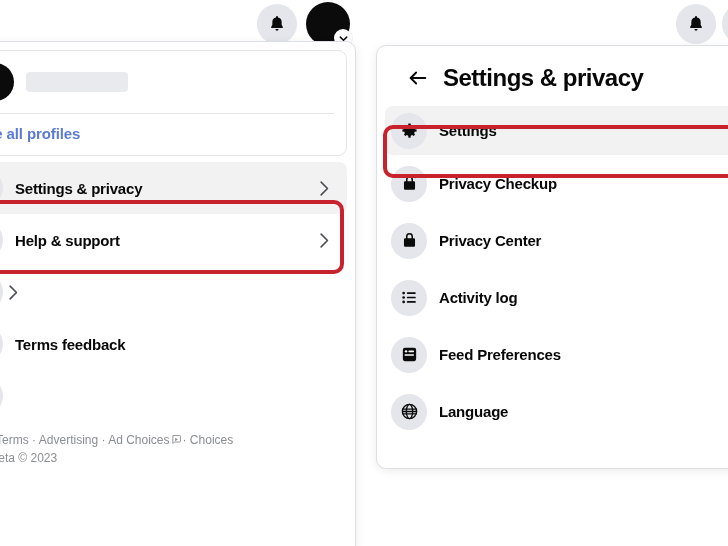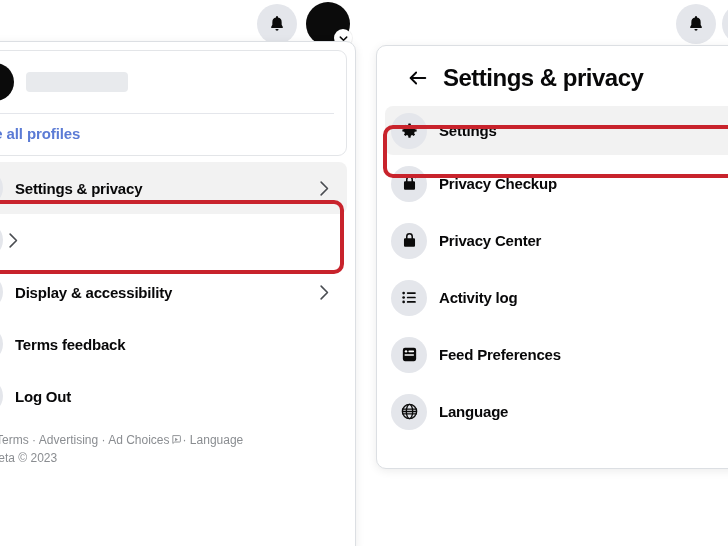--- a/index.html
+++ b/index.html
@@ -253,62 +253,61 @@
           <svg width="19" height="19" viewBox="0 0 24 24" fill="none" stroke="#4a4d52" stroke-width="2" stroke-linecap="round" stroke-linejoin="round">
             <polyline points="9,4 17,12 9,20"></polyline>
           </svg>
         </span>
       </div>
 
       <div class="menu-row">
         <span class="menu-icon">
           
         </span>
+        <span class="menu-label">Help &amp; support</span>
         <span class="menu-chevron">
           <svg width="19" height="19" viewBox="0 0 24 24" fill="none" stroke="#4a4d52" stroke-width="2" stroke-linecap="round" stroke-linejoin="round">
             <polyline points="9,4 17,12 9,20"></polyline>
           </svg>
         </span>
       </div>
 
       <div class="menu-row">
         <span class="menu-icon">
           
         </span>
-        <span class="menu-label">Display &amp; accessibility</span>
         <span class="menu-chevron">
           <svg width="19" height="19" viewBox="0 0 24 24" fill="none" stroke="#4a4d52" stroke-width="2" stroke-linecap="round" stroke-linejoin="round">
             <polyline points="9,4 17,12 9,20"></polyline>
           </svg>
         </span>
       </div>
 
       <div class="menu-row">
         <span class="menu-icon">
           
         </span>
         <span class="menu-label">Terms feedback</span>
       </div>
 
       <div class="menu-row">
         <span class="menu-icon">
           
         </span>
-        <span class="menu-label">Log Out</span>
       </div>
     </div>
 
     <div class="panel-footer">
       <div class="footer-line">
         <span>acy · Terms · Advertising · Ad Choices</span><span class="adchoices-glyph">
           <svg width="11" height="11" viewBox="0 0 24 24" fill="none" stroke="#8a8d91" stroke-width="2">
             <path d="M4 3.5v17l4-3h11a1.5 1.5 0 0 0 1.5-1.5V5A1.5 1.5 0 0 0 19 3.5H4z" fill="none"></path>
             <path d="M9 8l6 4-6 4z" fill="#8a8d91" stroke="none"></path>
           </svg>
-        </span><span>· Language</span>
+        </span><span>· Choices</span>
       </div>
       <div class="footer-line">re · Meta © 2023</div>
     </div>
   </div>
 
   <div class="redbox" id="redbox-left"></div>
 
   <div class="circle-btn" style="left:676px; top:4px;">
     <span>
       <svg width="20" height="20" viewBox="0 0 24 24" fill="#0b0b0b">

